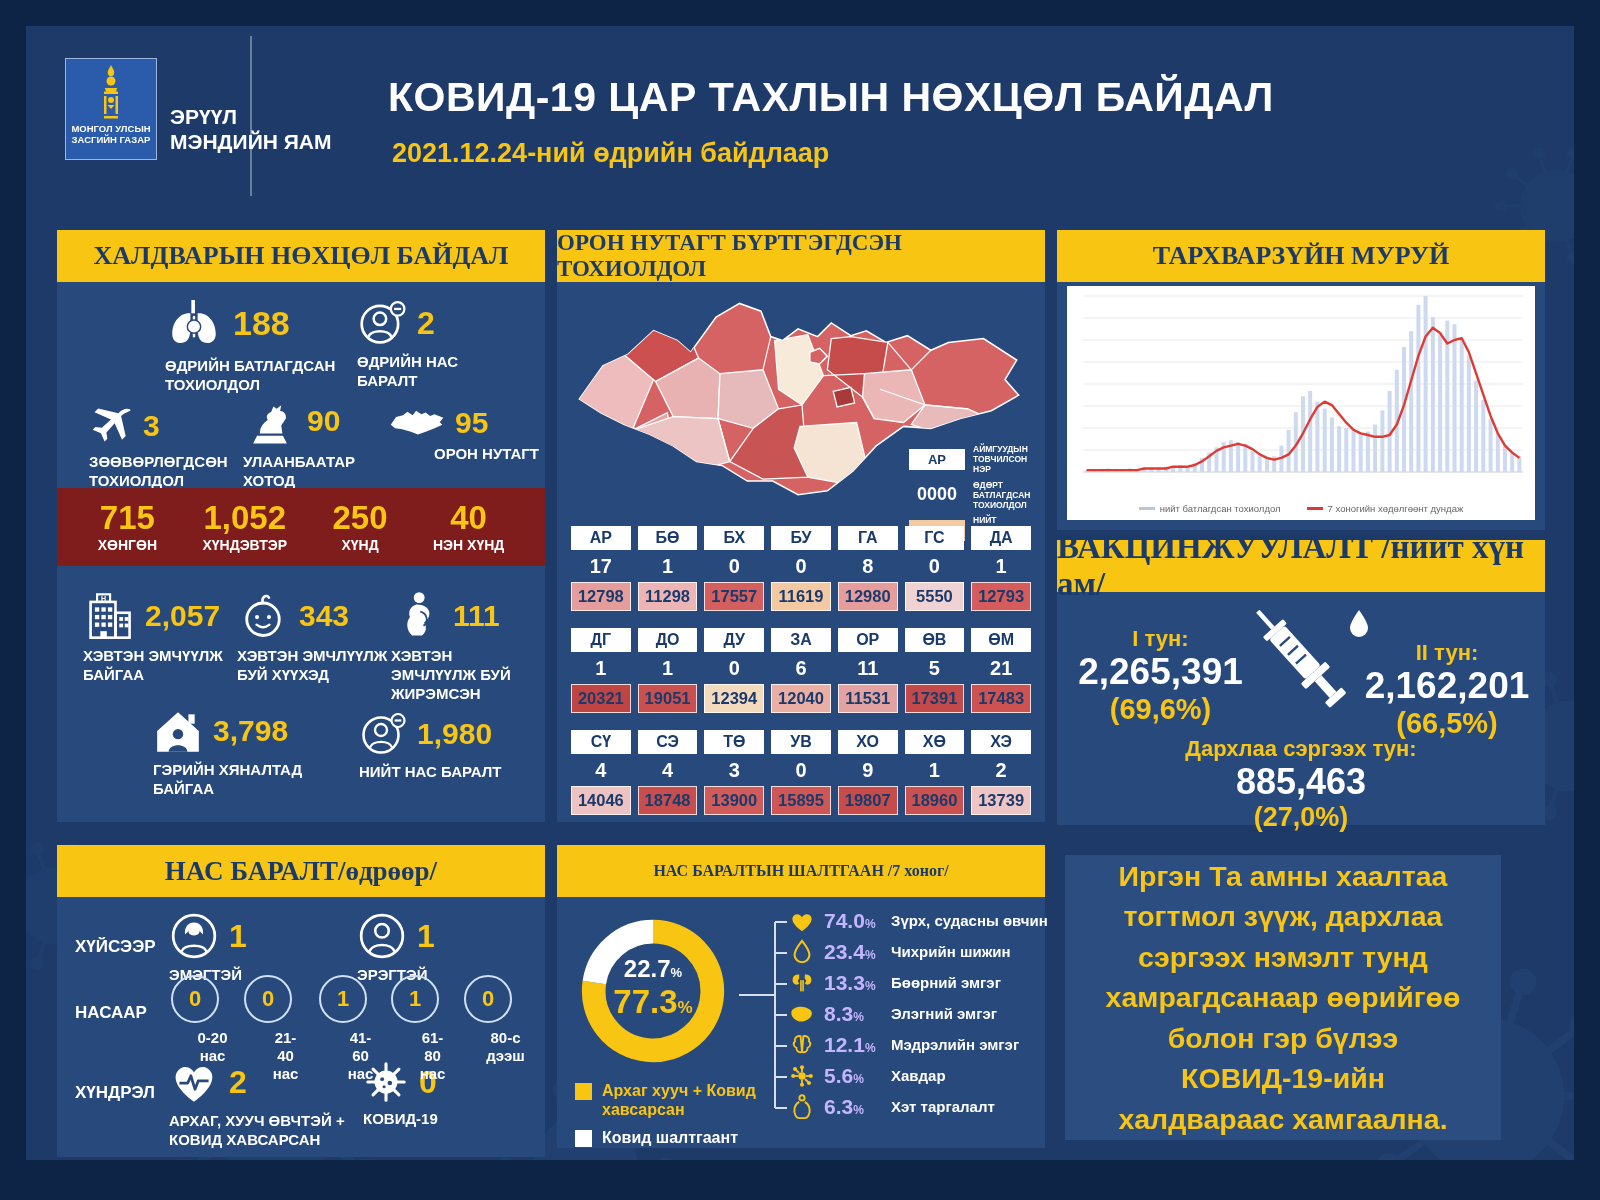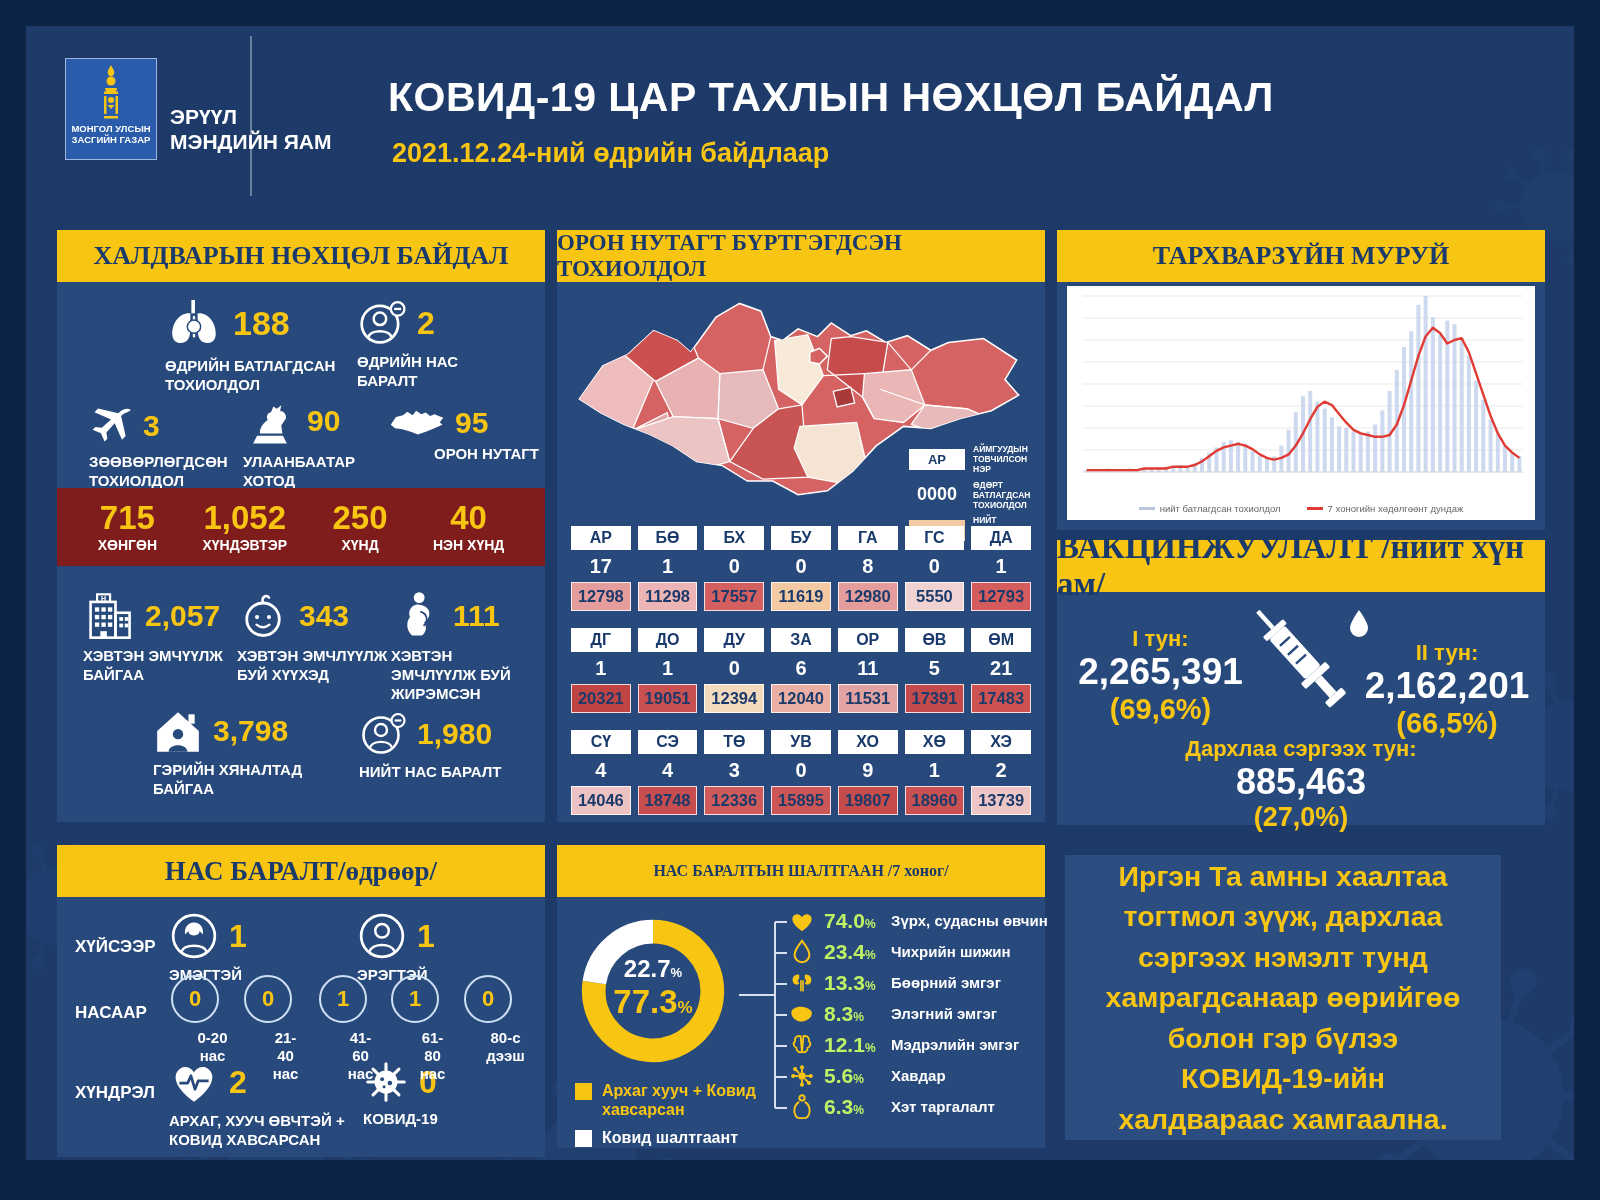--- a/index.html
+++ b/index.html
@@ -52,21 +52,21 @@
   .row-label{position:absolute;color:#fff;font-size:17px;font-weight:700;}
   .age{position:absolute;width:72px;display:flex;flex-direction:column;align-items:center;}
   .age .circ{width:48px;height:48px;border:2.5px solid #cfe0f4;border-radius:50%;display:flex;align-items:center;justify-content:center;color:#f9c513;font-size:22px;font-weight:700;}
   .age .al{color:#fff;font-size:15px;font-weight:700;text-align:center;margin-top:6px;line-height:1.2;margin-left:35px;}
   
   .donut-txt{position:absolute;text-align:center;font-weight:700;}
   .c-list{position:absolute;left:232px;top:60px;width:252px;}
   .c-row{display:flex;align-items:center;height:31px;gap:9px;}
   .c-ic{width:26px;height:26px;flex:0 0 auto;}
   .c-ic svg{width:100%;height:100%;display:block;}
-  .c-pct{color:#bef264;font-size:21px;font-weight:700;min-width:58px;}
+  .c-pct{color:#c4b5fd;font-size:21px;font-weight:700;min-width:58px;}
   .c-pct .ps{font-size:12px;}
   .c-lab{color:#fff;font-size:15px;font-weight:700;white-space:nowrap;}
   .d-legend{position:absolute;left:18px;top:236px;width:210px;}
   .dl-row{display:flex;align-items:flex-start;gap:10px;margin-bottom:9px;}
   .dl-sw{width:17px;height:17px;flex:0 0 auto;margin-top:2px;}
   .dl-t{font-size:16px;font-weight:700;line-height:1.2;}
   
   .msg{position:absolute;left:1065px;top:855px;width:436px;height:285px;background:#2b4d80;display:flex;align-items:center;justify-content:center;padding:26px 30px;}
   .msg div{color:#f9c513;font-size:28.5px;font-weight:700;text-align:center;line-height:1.42;}
 </style>
@@ -533,21 +533,21 @@
             <div class="rg-code">ХЭ</div>
             <div class="rg-daily">4</div>
             <div class="rg-daily">4</div>
             <div class="rg-daily">3</div>
             <div class="rg-daily">0</div>
             <div class="rg-daily">9</div>
             <div class="rg-daily">1</div>
             <div class="rg-daily">2</div>
             <div class="rg-total" style="background: rgb(236, 194, 194);">14046</div>
             <div class="rg-total" style="background: rgb(198, 78, 78);">18748</div>
-            <div class="rg-total" style="background: rgb(208, 91, 91);">12336</div>
+            <div class="rg-total" style="background: rgb(208, 91, 91);">13900</div>
             <div class="rg-total" style="background: rgb(205, 87, 87);">15895</div>
             <div class="rg-total" style="background: rgb(198, 75, 75);">19807</div>
             <div class="rg-total" style="background: rgb(201, 81, 81);">18960</div>
             <div class="rg-total" style="background: rgb(238, 197, 197);">13739</div>
           </div>
         </div>
     </div>
 
     <div class="panel" id="p-curve" style="left:1031px;top:204px;width:488px;height:300px;">
       <div class="phead" style="font-size:26px;">ТАРХВАРЗҮЙН МУРУЙ</div>

